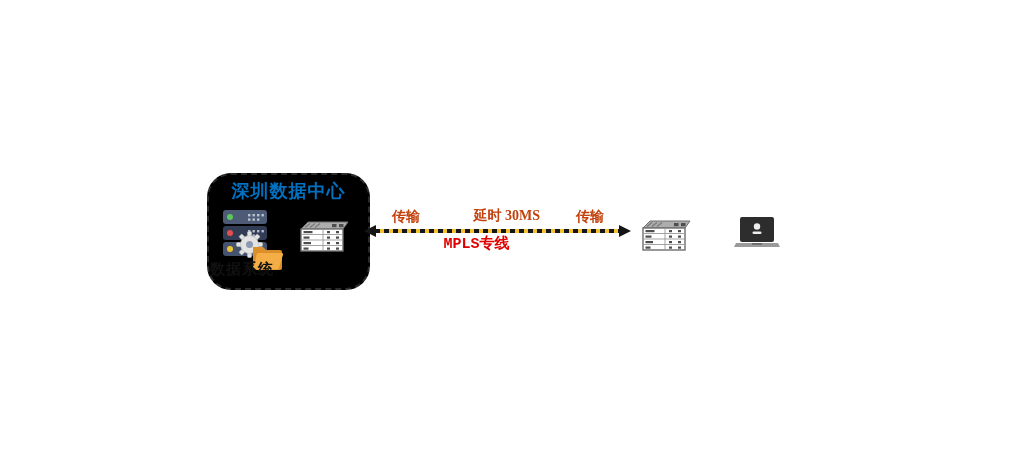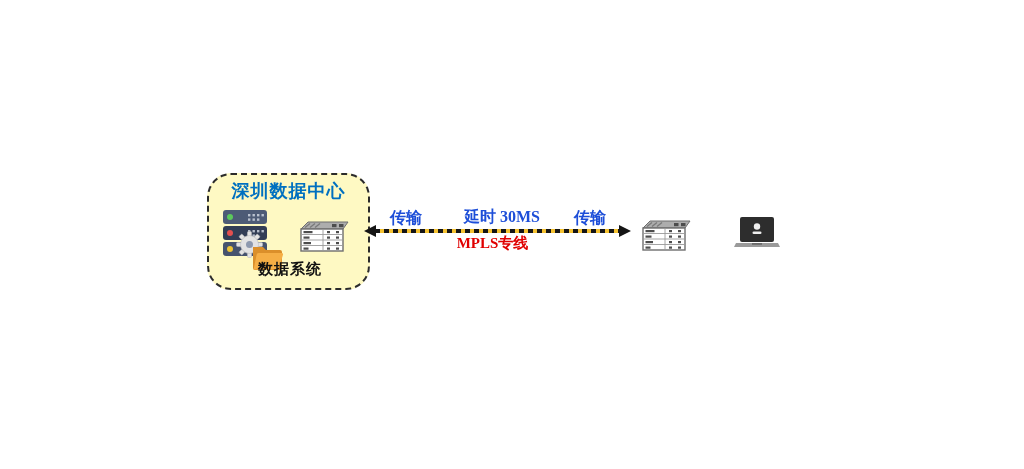--- a/index.html
+++ b/index.html
@@ -1,34 +1,34 @@
 <!DOCTYPE html>
 <html style="--title_blue: #0070C0; --line_red: #E00000; --link_yellow: #F5C231; --link_black: #151515; --server_body: #46536E; --server_body_dark: #323D55; --led_green: #5CC85C; --led_red: #E34F4F; --led_yellow: #EEC437; --folder_orange: #F0A73C; --folder_orange_dark: #DB8F2A; --router_gray: #6E6E6E; --laptop_dark: #2D2D2D;"><head>
 <meta charset="utf-8">
 <style>
   html,body{margin:0;padding:0;background:#ffffff;}
   #canvas{
     position:relative;width:1024px;height:469px;background:#ffffff;overflow:hidden;
     font-family:"Liberation Serif","DejaVu Serif",serif;
   }
   .dc-box{
-    position:absolute;border:2px dashed #2b2b2b;border-radius:24px;background:#fef9c3;
+    position:absolute;border:2px dashed #2b2b2b;border-radius:24px;background:#000000;
   }
   .dc-title{
     position:absolute;left:0;right:0;top:4px;text-align:center;
     font-size:18px;font-weight:bold;color:var(--title_blue,#0070C0);
     letter-spacing:1px;
   }
   .icon{position:absolute;}
   .sys-label{
     position:absolute;font-size:15px;font-weight:bold;color:#111;
-    letter-spacing:1px;white-space:nowrap;margin-left:48px;
+    letter-spacing:1px;white-space:nowrap;
   }
   .link-label{
-    position:absolute;font-size:16px;font-weight:bold;color:#1d4ed8;
+    position:absolute;font-size:14px;font-weight:bold;color:#c2410c;
     text-align:center;white-space:nowrap;
   }
   .link-label.latency{font-weight:bold;text-align:right;}
   .link-label.mpls{color:var(--line_red,#E00000);font-size:15px;}
   .link-line{
     position:absolute;height:4px;
     background:repeating-linear-gradient(90deg,#151515 0 5px,var(--link_yellow,#F5C231) 5px 9px);
   }
   .arrowhead{position:absolute;width:0;height:0;border-top:6px solid transparent;border-bottom:6px solid transparent;}
   .arrowhead.left{border-right:12px solid #151515;}
@@ -139,21 +139,21 @@
   </div>
 
   <div>
     <div class="arrowhead left" style="left:364px;top:225px;"></div>
     <div class="link-line" style="left:375px;top:229px;width:245px;"></div>
     <div class="arrowhead right" style="left:619px;top:225px;"></div>
 
     <div class="link-label" style="left:381px;top:208px;width:50px;">传输</div>
     <div class="link-label latency" style="left:440px;top:207px;width:100px;">延时 30MS</div>
     <div class="link-label" style="left:565px;top:208px;width:50px;">传输</div>
-    <div class="link-label mpls" style="left:440px;top:234px;width:105px;">MPLS专线</div>
+    <div class="link-label mpls" style="left:424px;top:234px;width:105px;font-family:Liberation Mono, monospace;">MPLS专线</div>
   </div>
 
 
   <div class="icon" style="left:641px;top:218px;width:50px;height:36px;">
     <svg width="50" height="36" viewBox="0 0 50 36">
       <polygon points="2,10 9,3 49,3 44,10" fill="#ADADAD" stroke="#6E6E6E" stroke-width="1"></polygon>
       <g stroke="#7A7A7A" stroke-width="1.4">
         <line x1="11" y1="4.5" x2="6" y2="8.5"></line>
           <line x1="16" y1="4.5" x2="11" y2="8.5"></line>
           <line x1="21" y1="4.5" x2="16" y2="8.5"></line>

